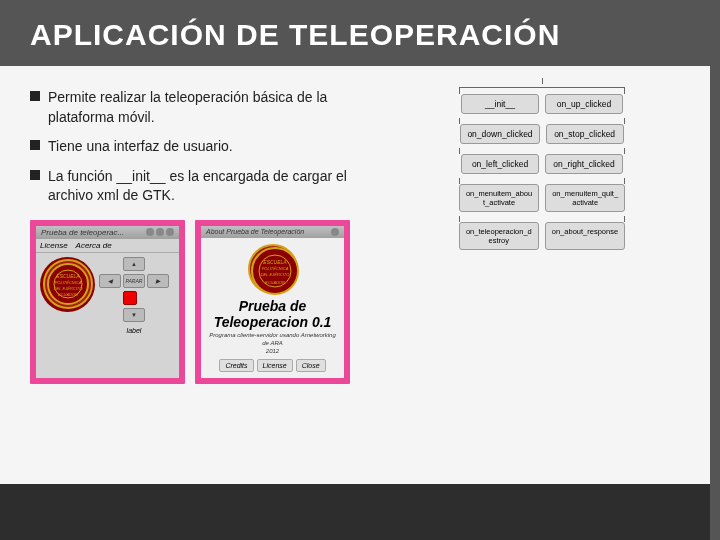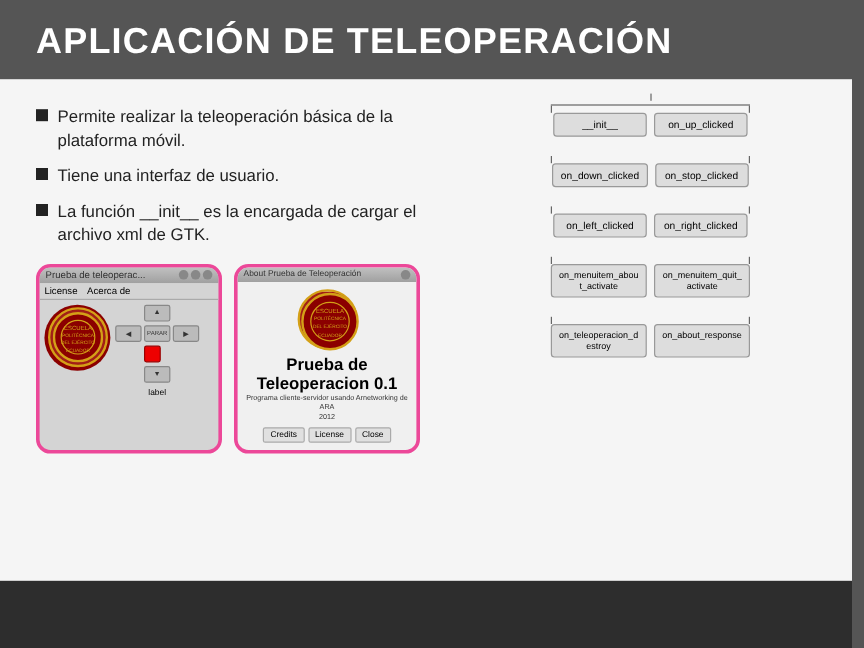--- a/index.html
+++ b/index.html
@@ -64,23 +64,24 @@
     }
 
     .screenshot-container {
       margin-top: 14px;
       display: flex;
       gap: 10px;
     }
 
     .screenshot-window {
       background: #e0e0e0;
-      border: 3px solid #ec4899;
-      border-radius: 12px;
+      border: 6px solid #ec4899;
+      border-radius: 1px;
       overflow: hidden;
+      font-style: italic;
     }
 
     .win-titlebar {
       background: linear-gradient(to bottom, #c0c0c0, #a0a0a0);
       padding: 2px 5px;
       font-size: 8px;
       color: #333;
       display: flex;
       justify-content: space-between;
       align-items: center;
@@ -260,21 +261,21 @@
       font-size: 9px;
       color: #000;
       text-align: center;
       min-width: 110px;
       margin-bottom: 6px;
     }
 
     .fc-row {
       display: flex;
       gap: 6px;
-      margin-bottom: 16px;
+      margin-bottom: 4px;
       justify-content: space-between;
     }
 
     .fc-box {
       background: #ddd;
       border: 1px solid #999;
       border-radius: 3px;
       padding: 4px 6px;
       font-size: 8.5px;
       color: #000;

